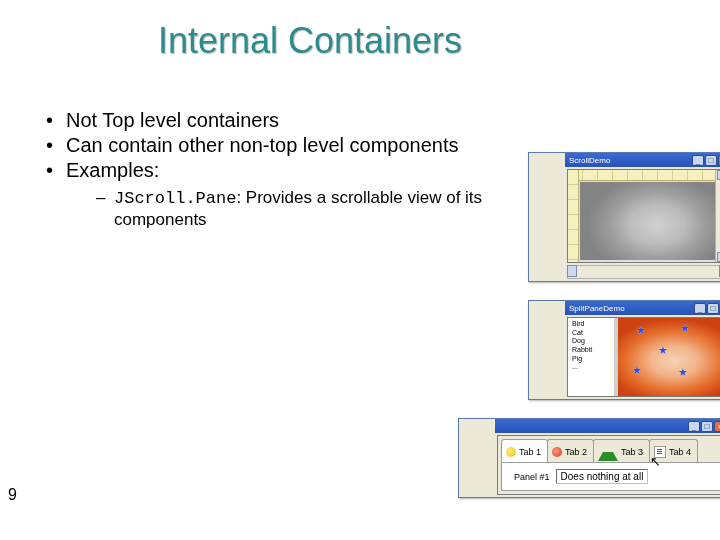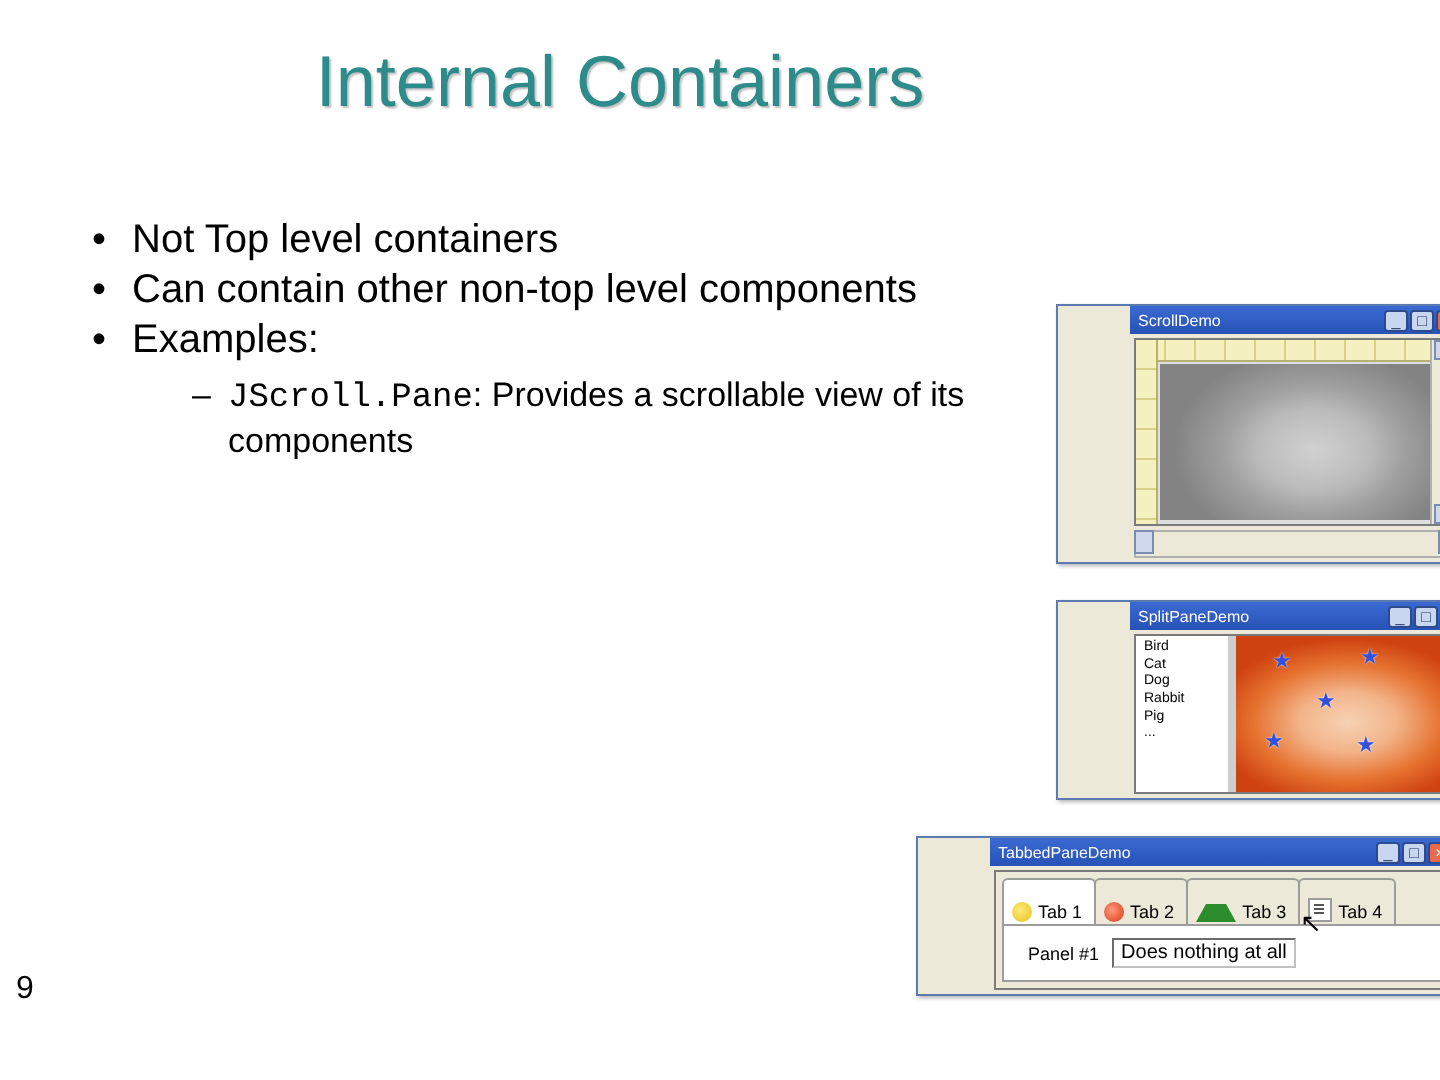--- a/index.html
+++ b/index.html
@@ -239,21 +239,21 @@
     gap: 0;
     font-size: 9px;
   }
   .tab {
     border: 1px solid #9c9c9c;
     border-bottom: none;
     padding: 2px 6px 1px 4px;
     background: #ece9d8;
     border-radius: 3px 3px 0 0;
     display: flex;
-    align-items: flex-end;
+    align-items: center;
     gap: 3px;
     margin-right: -1px;
   }
   .tab.active {
     background: #fff;
     position: relative;
     z-index: 2;
   }
   .tab .ico {
     width: 10px; height: 10px; display: inline-block;
@@ -362,21 +362,20 @@
         <span class="star" style="left:62px;top:4px">★</span>
         <span class="star" style="left:40px;top:26px">★</span>
         <span class="star" style="left:14px;top:46px">★</span>
         <span class="star" style="left:60px;top:48px">★</span>
       </div>
     </div>
   </div>
 
   <div class="win win-tabbed">
     <div class="titlebar">
-      <span class="label">TabbedPaneDemo</span>
       <span class="tbtn">_</span>
       <span class="tbtn">□</span>
       <span class="tbtn red">×</span>
     </div>
     <div class="content">
       <div class="tabs-row">
         <div class="tab active">
           <span class="ico ico-yellow"></span>
           <span>Tab 1</span>
         </div>

